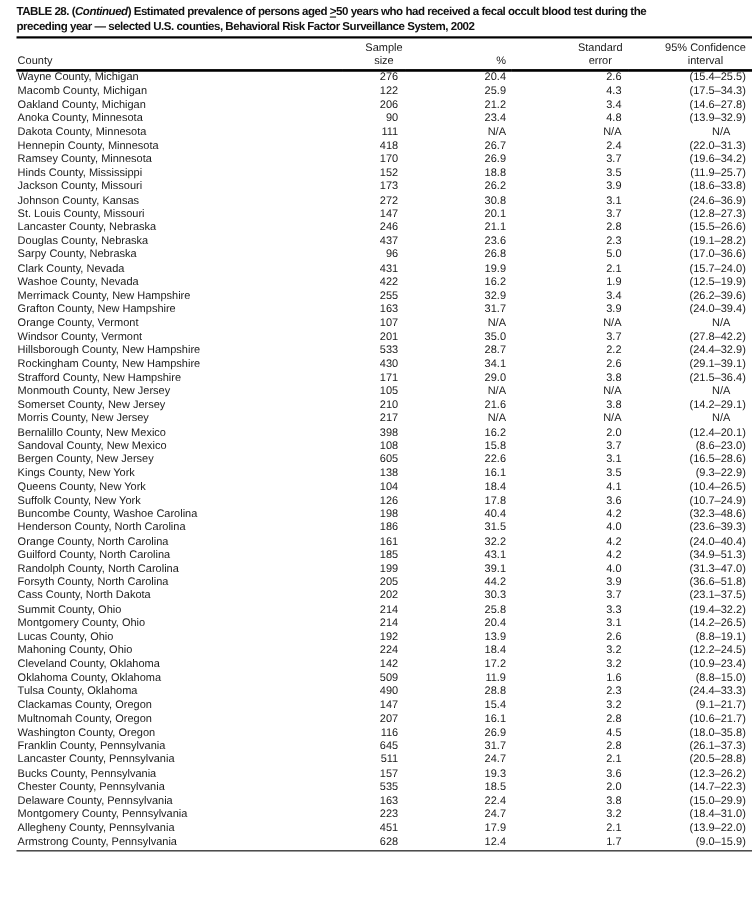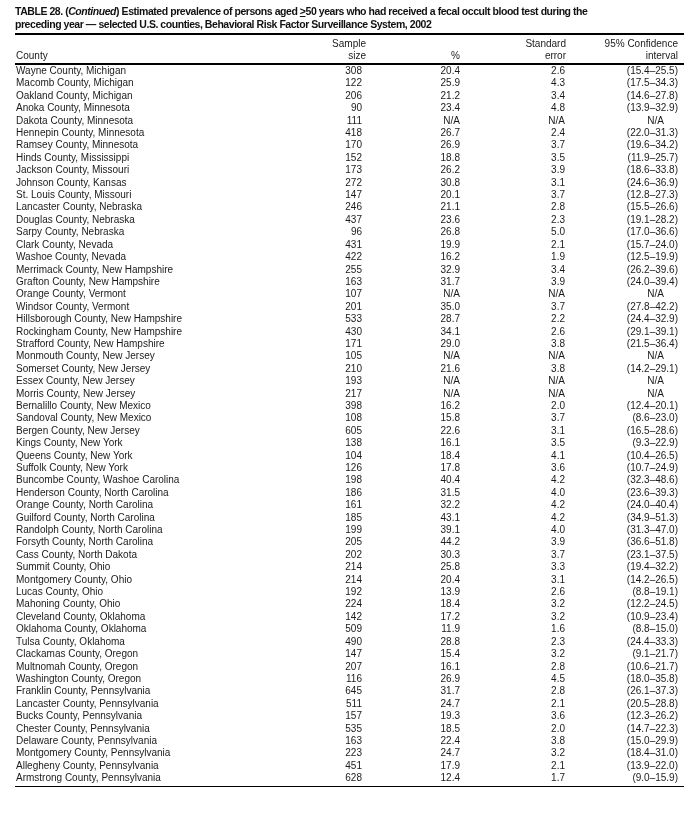--- a/index.html
+++ b/index.html
@@ -55,21 +55,21 @@
     padding: 3px 0 1px 0;
     border-bottom: 2px solid #000;
     color: #1a1a1a;
   }
   thead th.county-h { text-align: left; padding-left: 1px; }
   thead th.num-h { text-align: right; white-space: nowrap; }
   thead th.sample-h { padding-right: 3px; }
   thead th.pct-h    { padding-right: 5px; }
   thead th.se-h     { padding-right: 5px; }
   thead th.ci-h     { padding-right: 7px; }
-  .hdr2 { display: inline-block; text-align: right; }
+  .hdr2 { display: inline-block; text-align: center; }
 
   tbody td {
     font-size: 10px;
     line-height: 12.4px;
     height: 12.4px;
     padding: 0;
     white-space: nowrap;
     overflow: visible;
     color: #1a1a1a;
   }
@@ -122,21 +122,21 @@
             <div>95% Confidence</div>
             <div>interval</div>
           </div>
         </th>
       </tr>
     </thead>
     <tbody>
 
         <tr>
           <td class="county">Wayne County, Michigan</td>
-          <td class="num sample">308</td>
+          <td class="num sample">276</td>
           <td class="num pct">20.4</td>
           <td class="num se">2.6</td>
           <td class="num ci">(15.4–25.5)</td>
         </tr>
 
         <tr>
           <td class="county">Macomb County, Michigan</td>
           <td class="num sample">122</td>
           <td class="num pct">25.9</td>
           <td class="num se">4.3</td>
@@ -320,27 +320,20 @@
         </tr>
 
         <tr>
           <td class="county">Somerset County, New Jersey</td>
           <td class="num sample">210</td>
           <td class="num pct">21.6</td>
           <td class="num se">3.8</td>
           <td class="num ci">(14.2–29.1)</td>
         </tr>
 
-        <tr>
-          <td class="county">Essex County, New Jersey</td>
-          <td class="num sample">193</td>
-          <td class="num pct na">N/A</td>
-          <td class="num se na">N/A</td>
-          <td class="num ci na">N/A</td>
-        </tr>
 
         <tr>
           <td class="county">Morris County, New Jersey</td>
           <td class="num sample">217</td>
           <td class="num pct na">N/A</td>
           <td class="num se na">N/A</td>
           <td class="num ci na">N/A</td>
         </tr>
 
         <tr>

